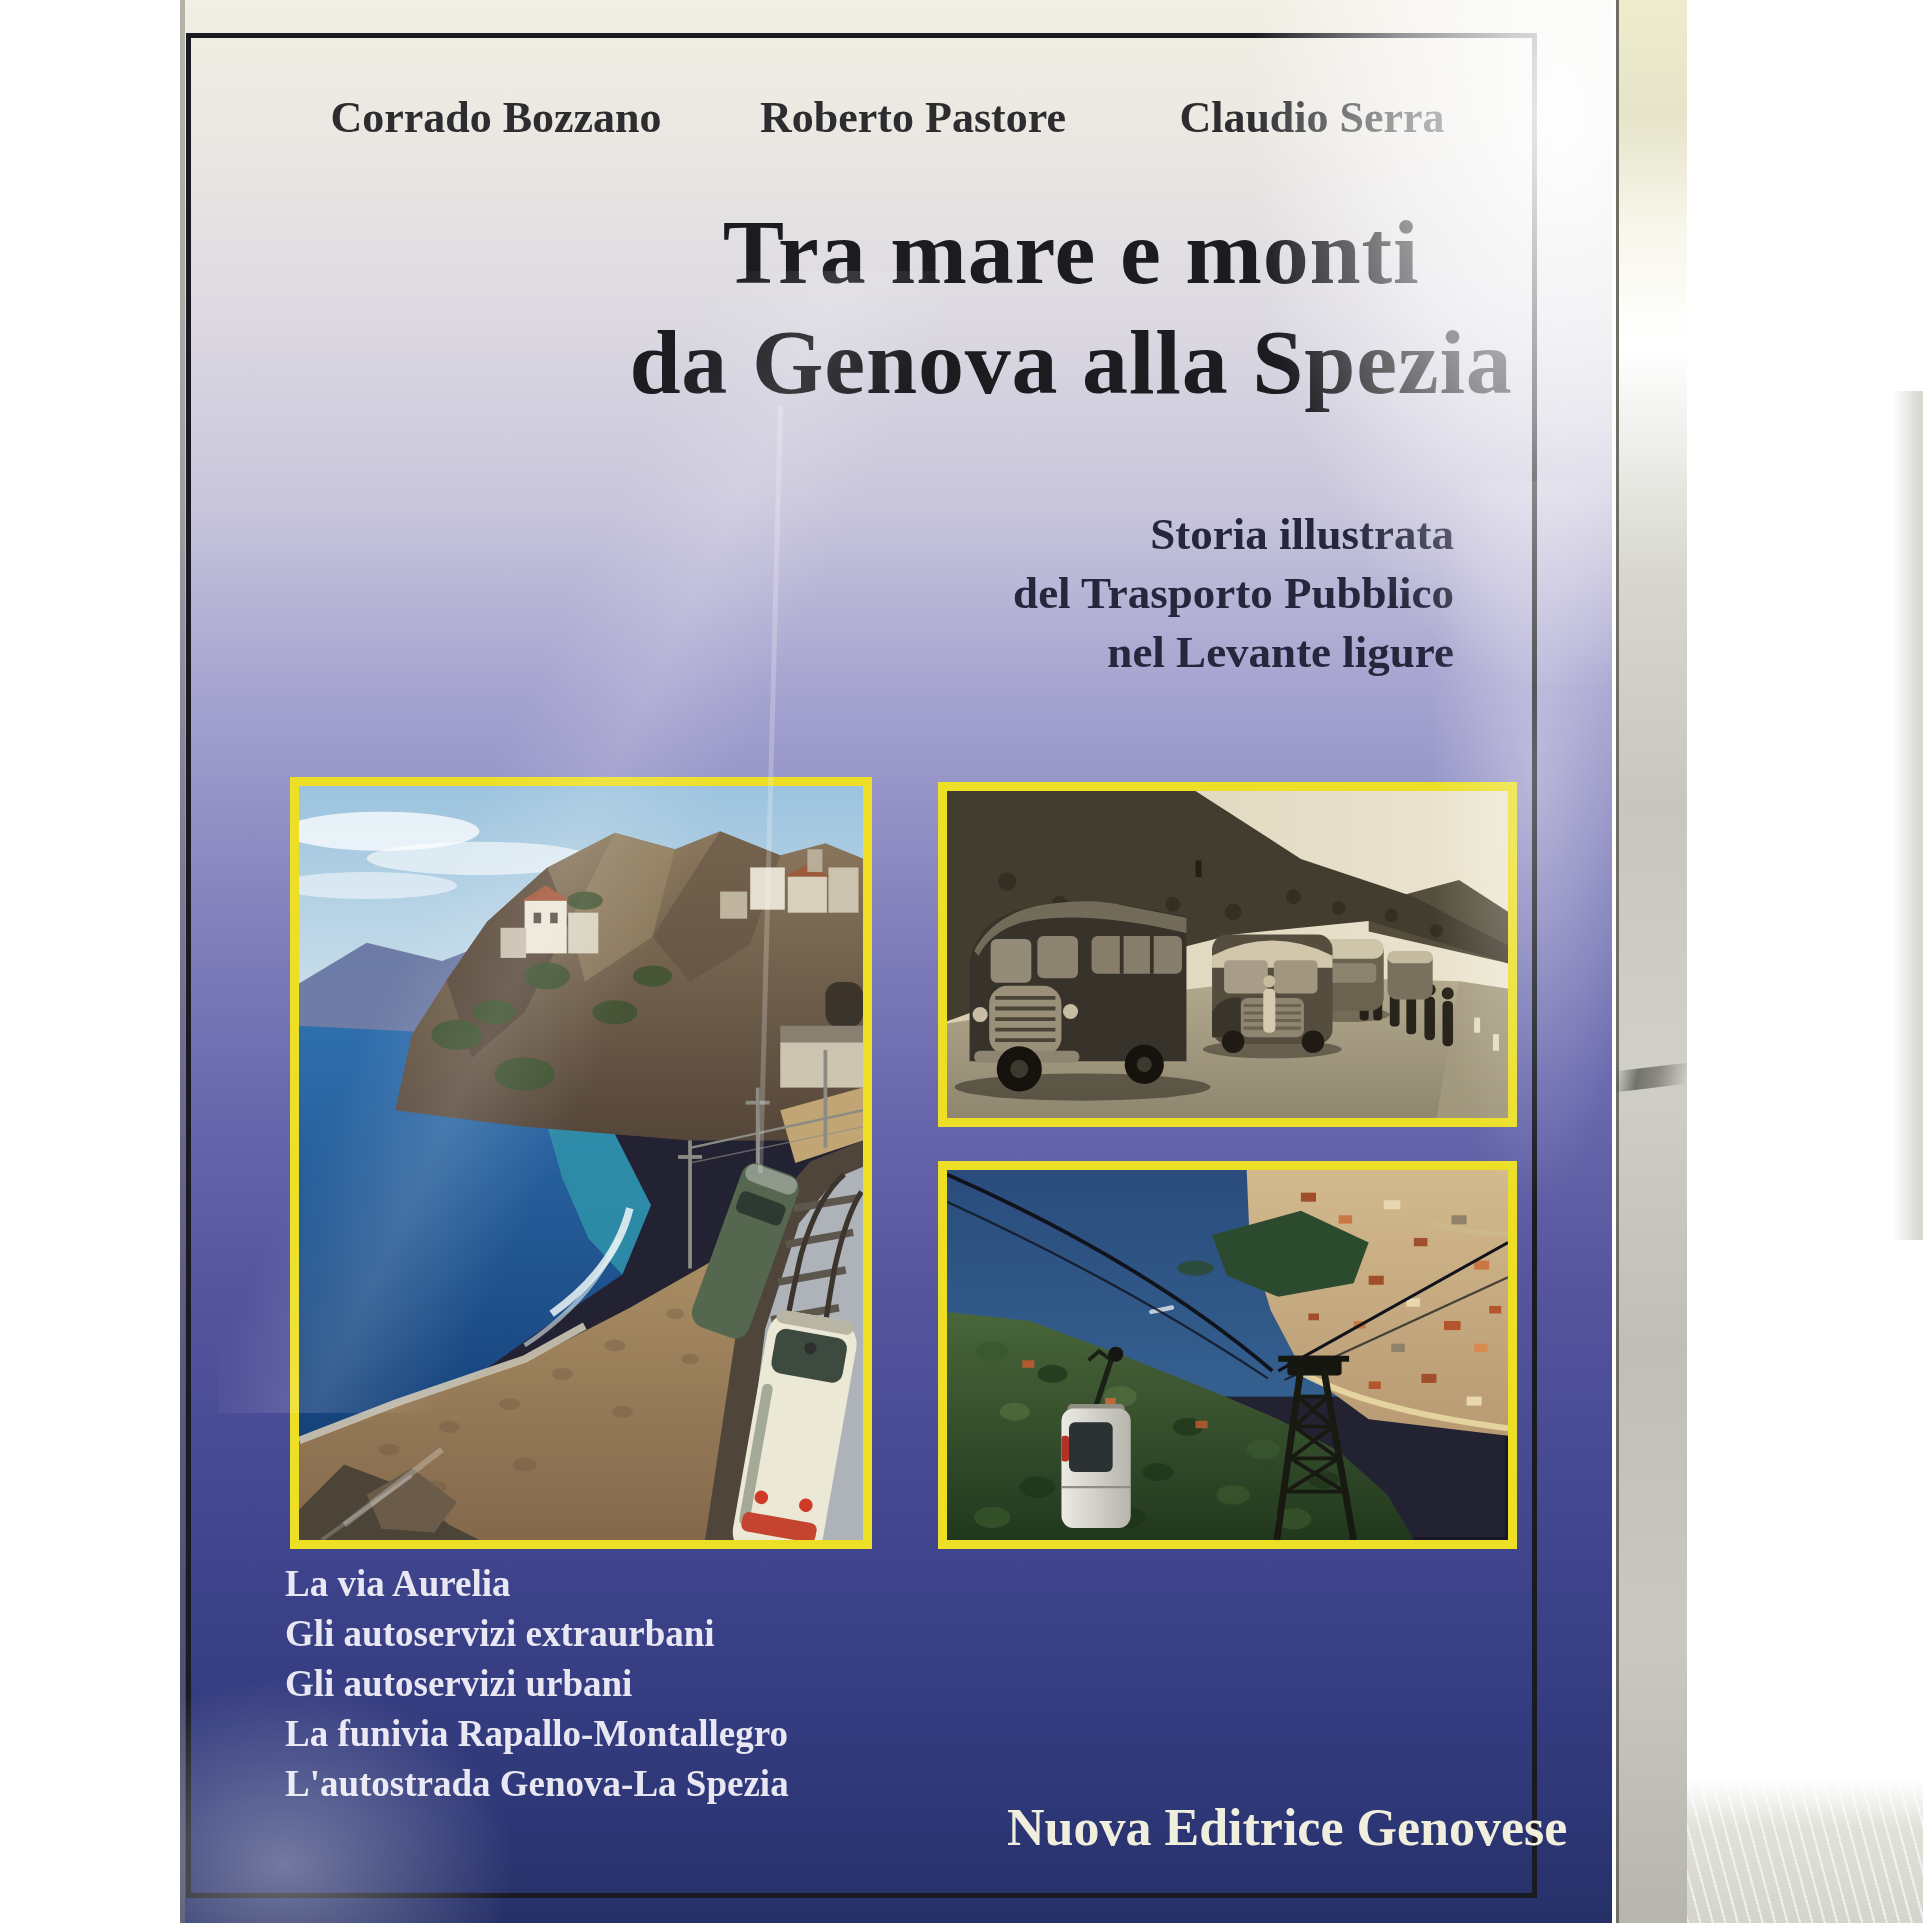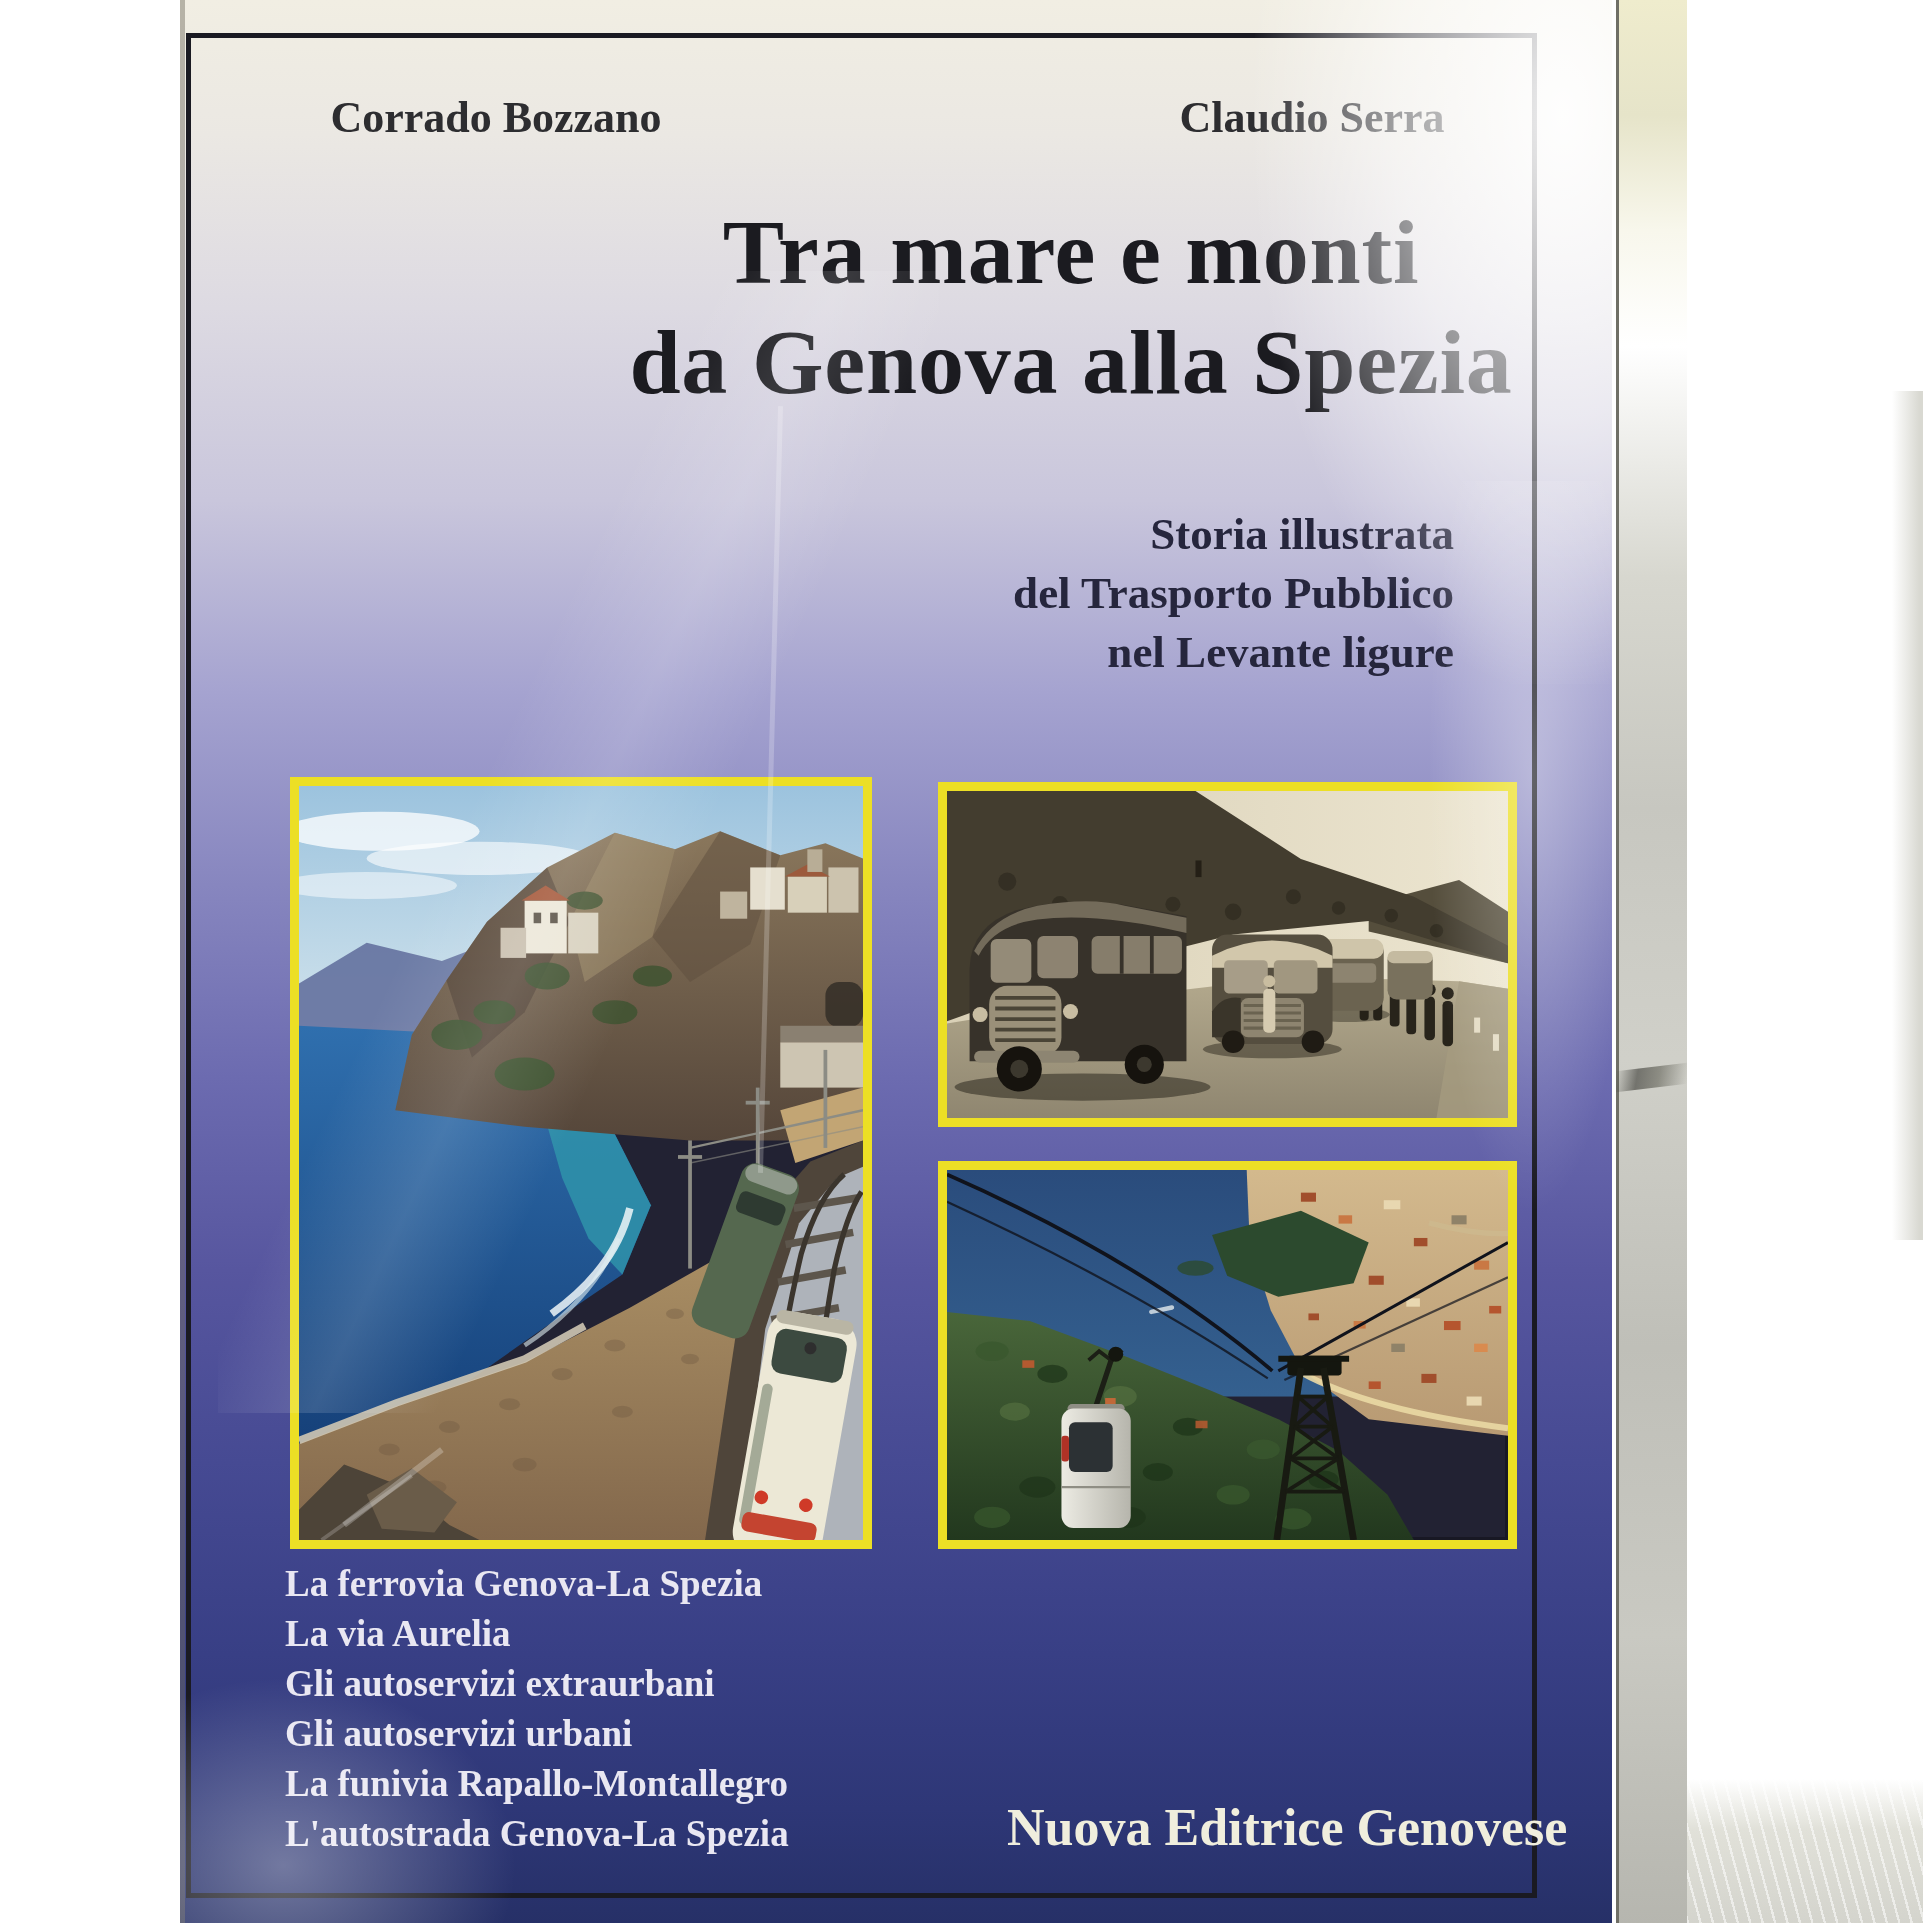--- a/index.html
+++ b/index.html
@@ -75,20 +75,21 @@
 </head>
 <body>
 
 <div class="scene">
 
   <div class="book">
     <div class="book-edge-left"></div>
     <div class="cover-frame"></div>
 
     <span class="author" style="left:316px">Corrado Bozzano</span>
+    <span class="author" style="left:733px">Roberto Pastore</span>
     <span class="author" style="left:1132px">Claudio Serra</span>
 
     <div class="title">
       <div>Tra mare e monti</div>
       <div>da Genova alla Spezia</div>
     </div>
 
     <div class="subtitle">
       <div>Storia illustrata</div>
       <div>del Trasporto Pubblico</div>
@@ -418,21 +419,20 @@
           <rect x="160" y="310" width="76" height="12" rx="6" fill="#8f8e84"></rect>
           <rect x="152" y="316" width="92" height="158" rx="16" fill="url(#g3cab)"></rect>
           <rect x="162" y="334" width="58" height="66" rx="8" fill="#2c3134"></rect>
           <rect x="152" y="352" width="10" height="34" rx="4" fill="#b03226"></rect>
           <line x1="152" y1="420" x2="244" y2="420" stroke="#8f8e84" stroke-width="3"></line>
         </g>
       </svg>
     </div>
 
     <div class="topics">
-      <div>La ferrovia Genova-La Spezia</div>
       <div>La via Aurelia</div>
       <div>Gli autoservizi extraurbani</div>
       <div>Gli autoservizi urbani</div>
       <div>La funivia Rapallo-Montallegro</div>
       <div>L'autostrada Genova-La Spezia</div>
     </div>
 
     <div class="publisher">Nuova Editrice Genovese</div>
 
     <div class="cover-scratch"></div>

